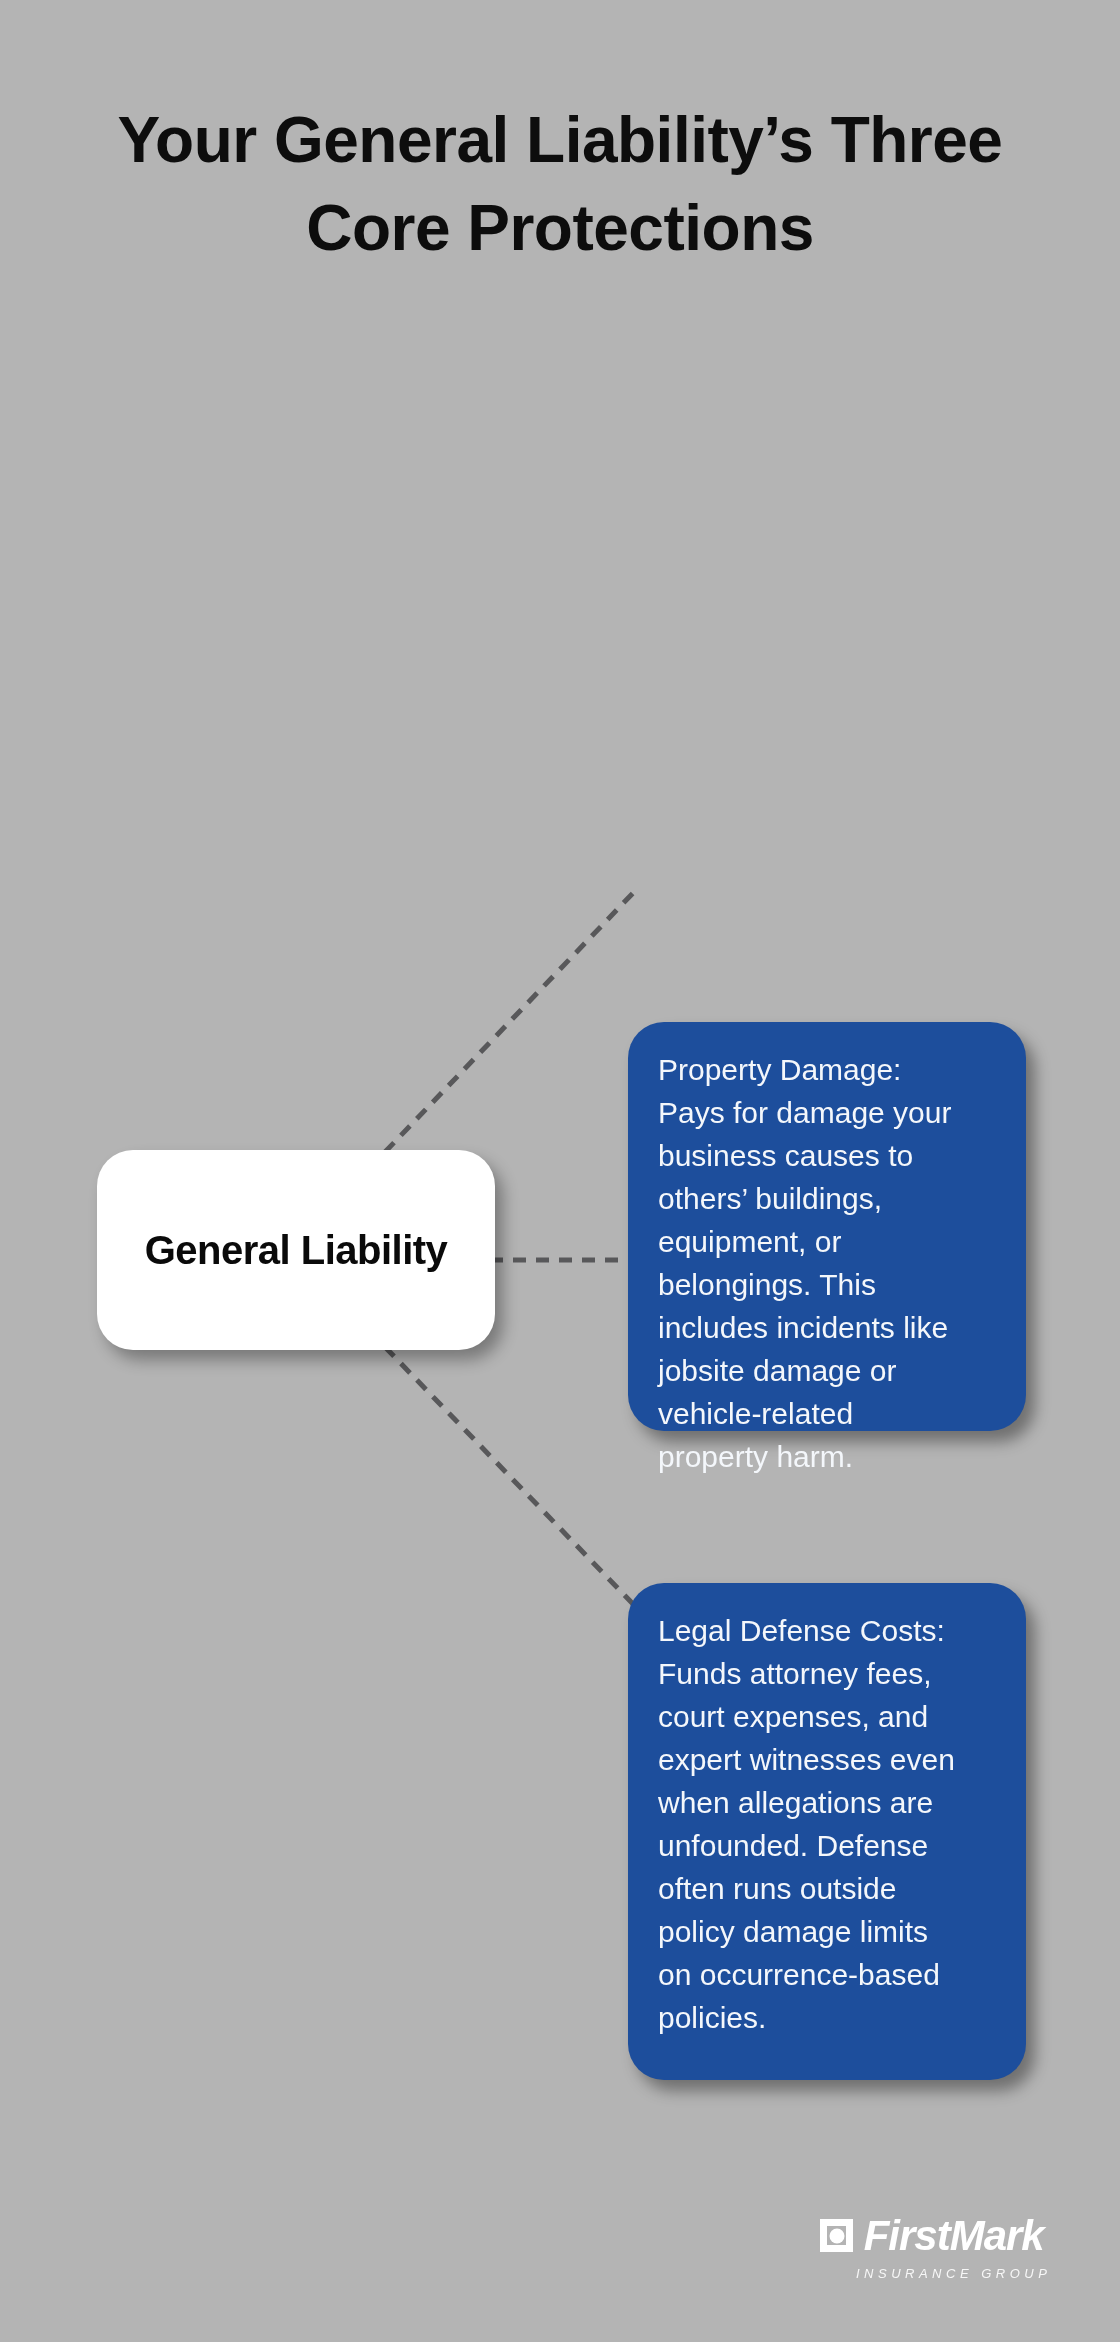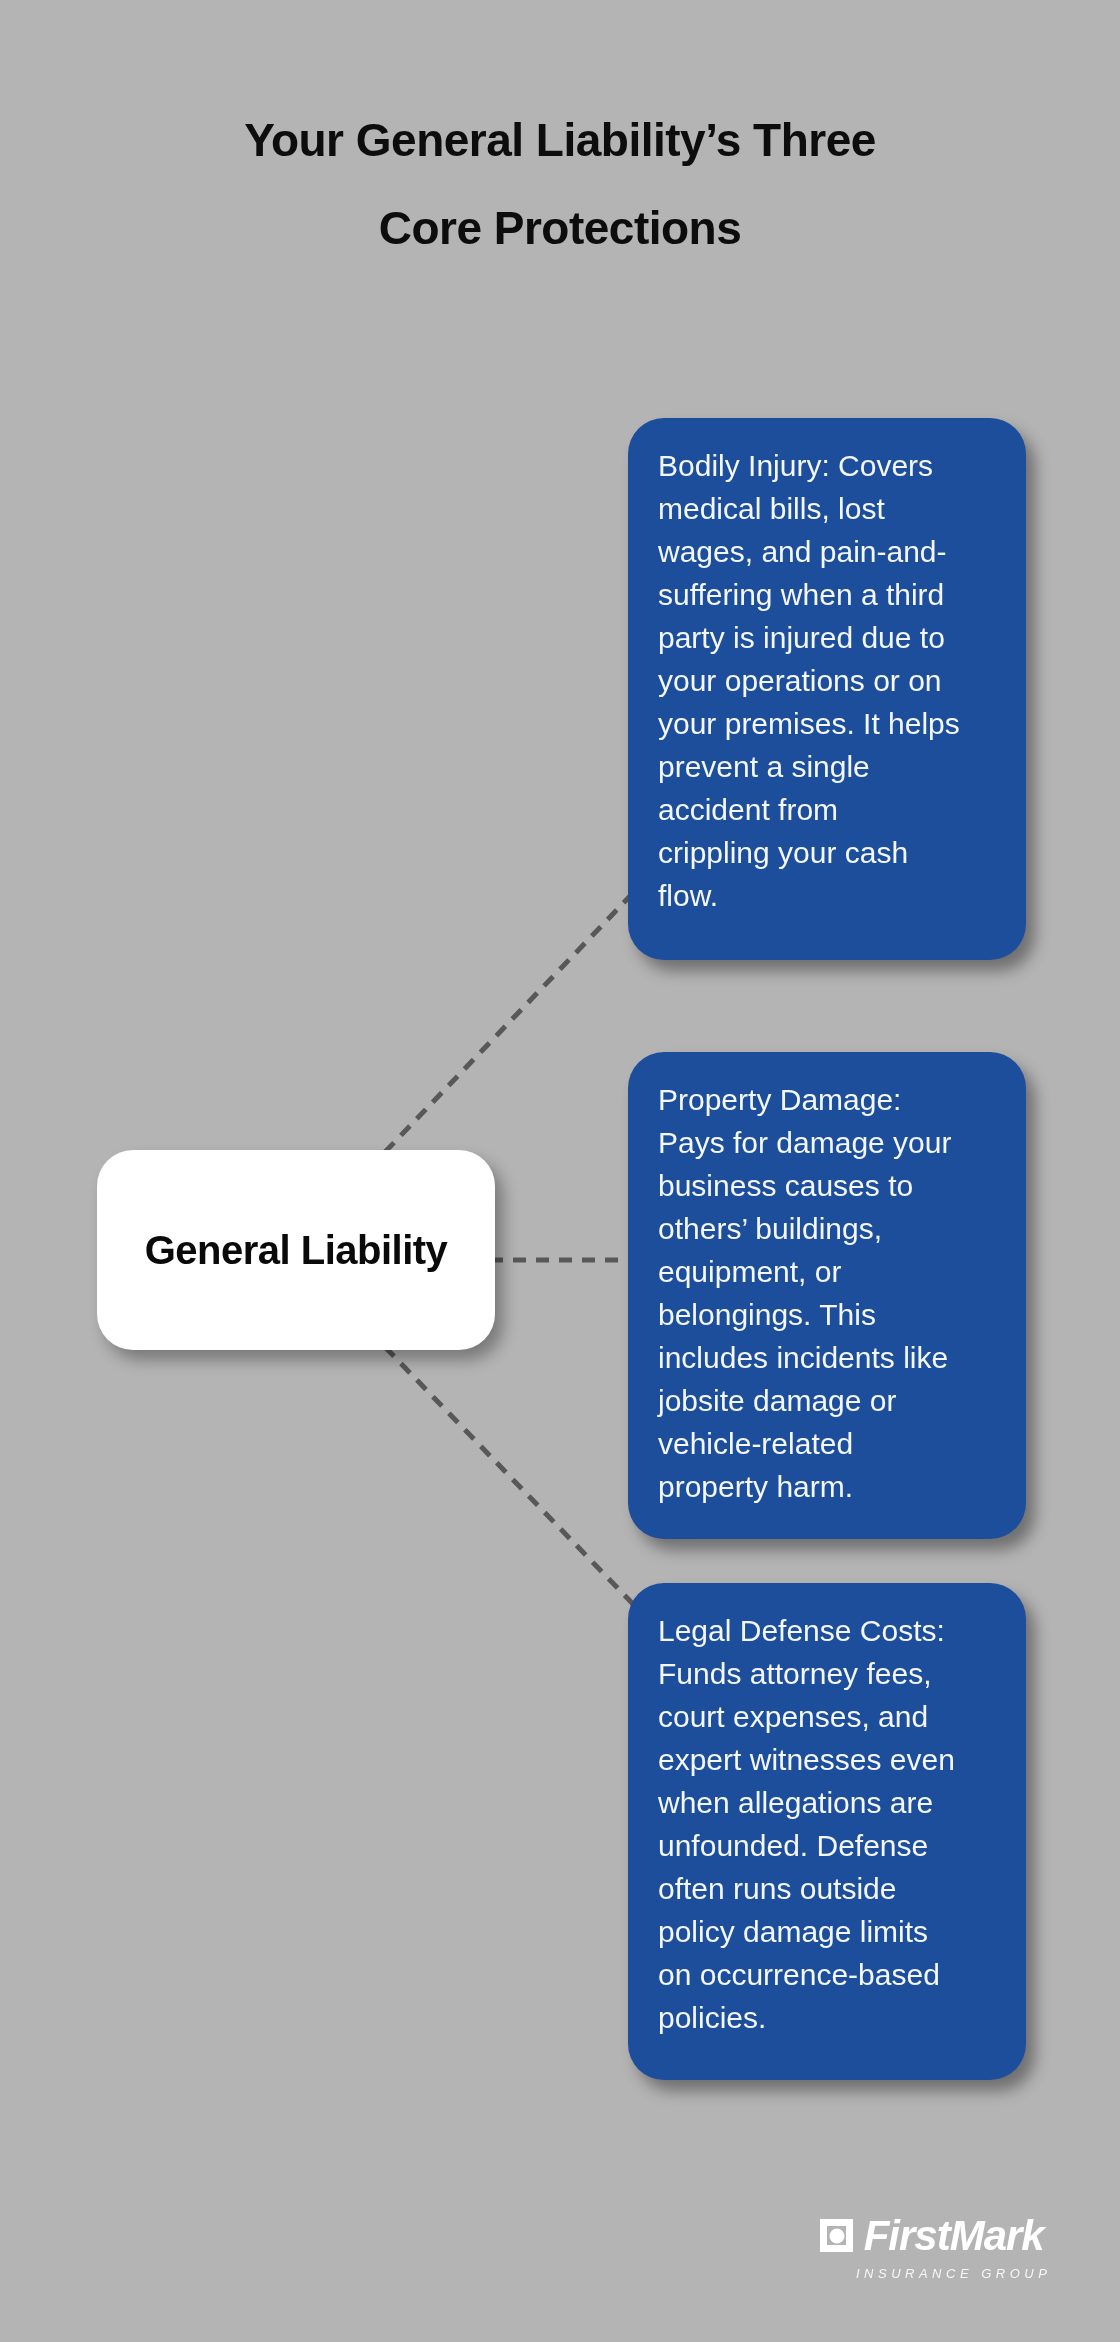--- a/index.html
+++ b/index.html
@@ -23,21 +23,21 @@
     background: var(--background);
     overflow: hidden;
   }
 
   .page-title {
     position: absolute;
     top: 96px;
     left: 0;
     width: 1120px;
     text-align: center;
-    font-size: 46px;
+    font-size: 64px;
     line-height: 88px;
     font-weight: 700;
     letter-spacing: -0.5px;
     color: var(--title-text);
     white-space: pre-line;
   }
 
   svg.connectors {
     position: absolute;
     top: 0; left: 0;
@@ -73,21 +73,21 @@
 
   .card {
     position: absolute;
     left: 628px;
     width: 398px;
     background: var(--card-blue);
     border-radius: 36px;
     box-shadow: 9px 11px 15px rgba(0,0,0,0.38);
   }
   .card-1 { top: 418px;  height: 542px; }
-  .card-2 { top: 1052px; height: 487px; }
+  .card-2 { top: 1022px; height: 409px; }
   .card-3 { top: 1583px; height: 497px; }
 
   .card-text {
     padding: 26px 16px 0 30px;
     font-size: 30px;
     line-height: 43px;
     color: var(--card-text);
     white-space: pre;
     overflow: hidden;
   }
@@ -146,33 +146,20 @@
   <svg class="connectors" viewBox="0 0 1120 2342" xmlns="http://www.w3.org/2000/svg">
     <line x1="385" y1="1152" x2="633" y2="893"></line>
     <line x1="490" y1="1260" x2="633" y2="1260"></line>
     <line x1="385" y1="1347" x2="633" y2="1604"></line>
   </svg>
 
   <div class="root-node">
     <span class="root-node-label">General Liability</span>
   </div>
 
-  <div class="card card-1">
-    <div class="card-text">Bodily Injury: Covers
-medical bills, lost
-wages, and pain-and-
-suffering when a third
-party is injured due to
-your operations or on
-your premises. It helps
-prevent a single
-accident from
-crippling your cash
-flow.</div>
-  </div>
 
   <div class="card card-2">
     <div class="card-text">Property Damage:
 Pays for damage your
 business causes to
 others’ buildings,
 equipment, or
 belongings. This
 includes incidents like
 jobsite damage or

